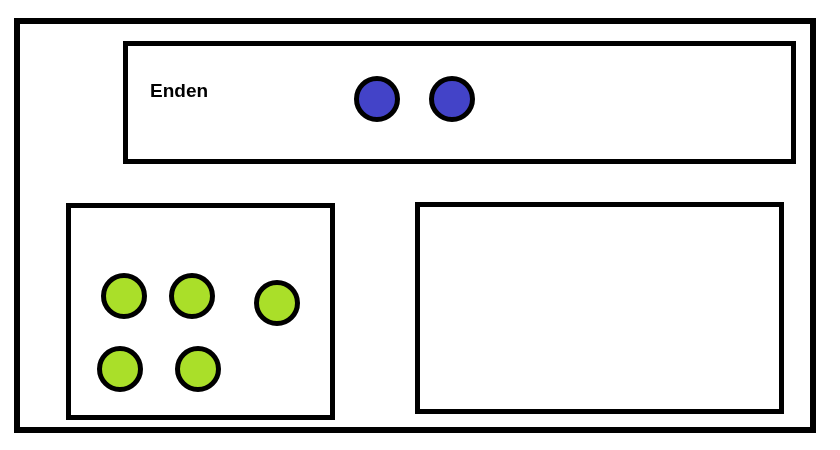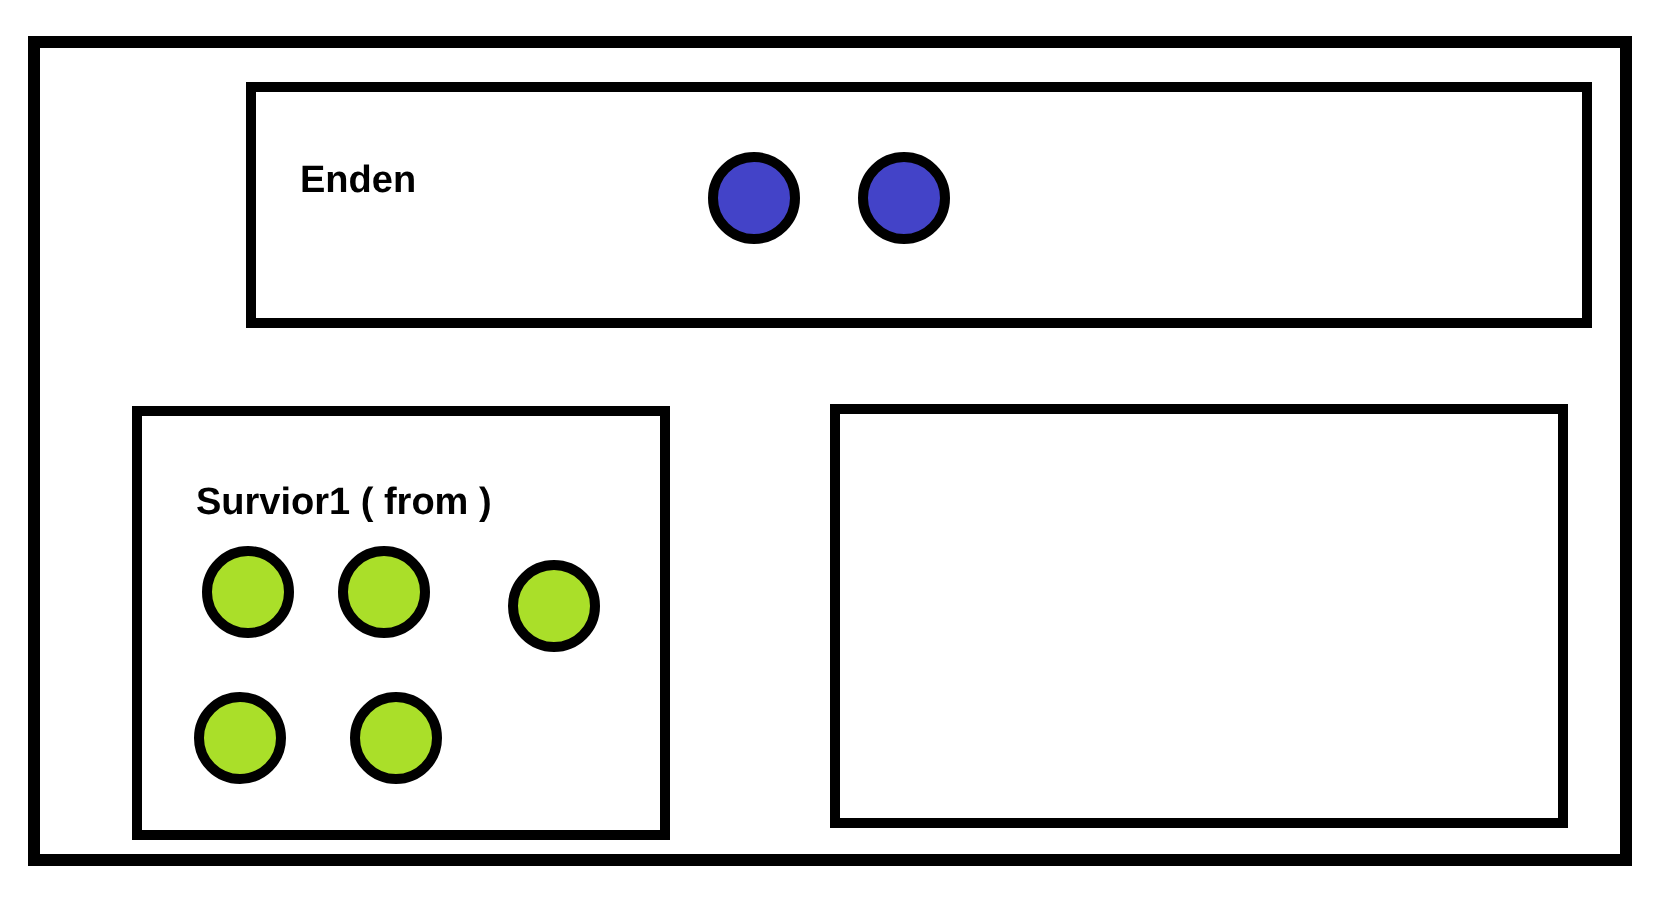--- a/index.html
+++ b/index.html
@@ -78,21 +78,20 @@
   <div class="outer-frame"></div>
 
   <div class="zone-box enden-box"></div>
 
   <div class="zone-box survior1-box"></div>
 
   <div class="zone-box survior2-box"></div>
 
   <span class="zone-label enden-label">Enden</span>
 
-  <span class="zone-label survior1-label">Survior1 ( from )</span>
 
 
   <div id="tokens-layer">
       <div class="token" style="left: 354px; top: 76px; background: rgb(67, 67, 200); border-color: rgb(0, 0, 0);"></div>
       <div class="token" style="left: 429px; top: 76px; background: rgb(67, 67, 200); border-color: rgb(0, 0, 0);"></div>
       <div class="token" style="left: 101px; top: 273px; background: rgb(170, 223, 41); border-color: rgb(0, 0, 0);"></div>
       <div class="token" style="left: 169px; top: 273px; background: rgb(170, 223, 41); border-color: rgb(0, 0, 0);"></div>
       <div class="token" style="left: 254px; top: 280px; background: rgb(170, 223, 41); border-color: rgb(0, 0, 0);"></div>
       <div class="token" style="left: 97px; top: 346px; background: rgb(170, 223, 41); border-color: rgb(0, 0, 0);"></div>
       <div class="token" style="left: 175px; top: 346px; background: rgb(170, 223, 41); border-color: rgb(0, 0, 0);"></div>

